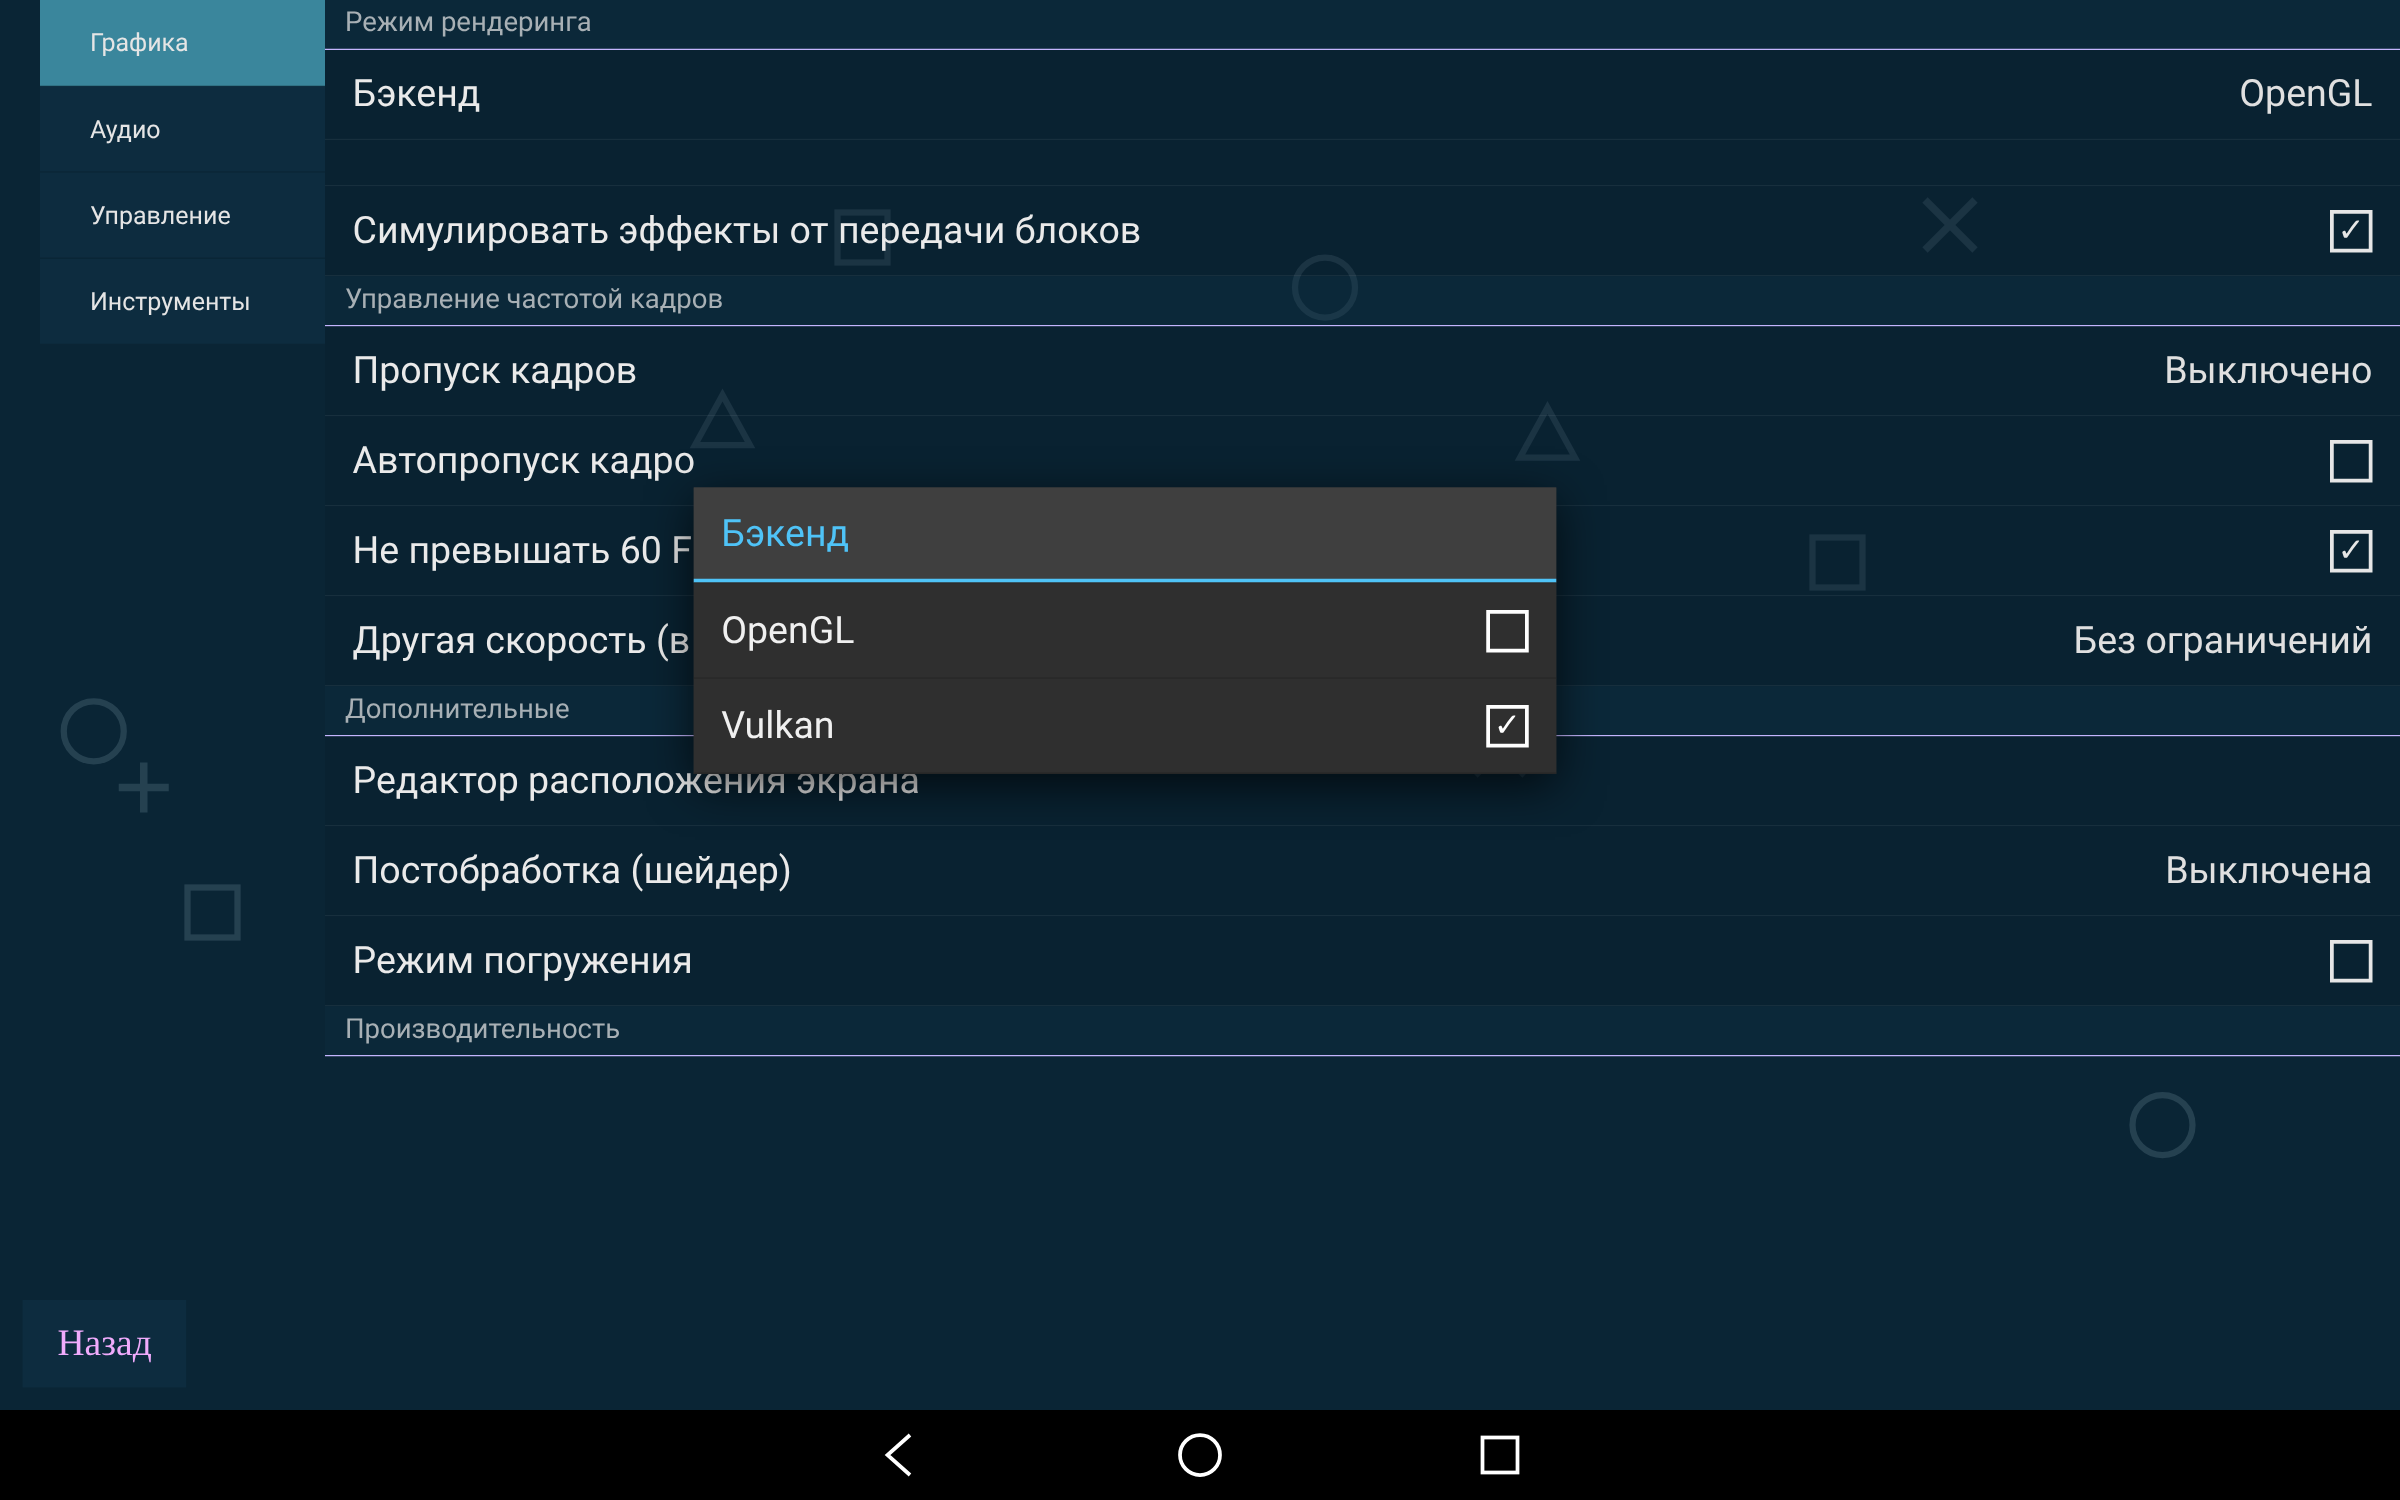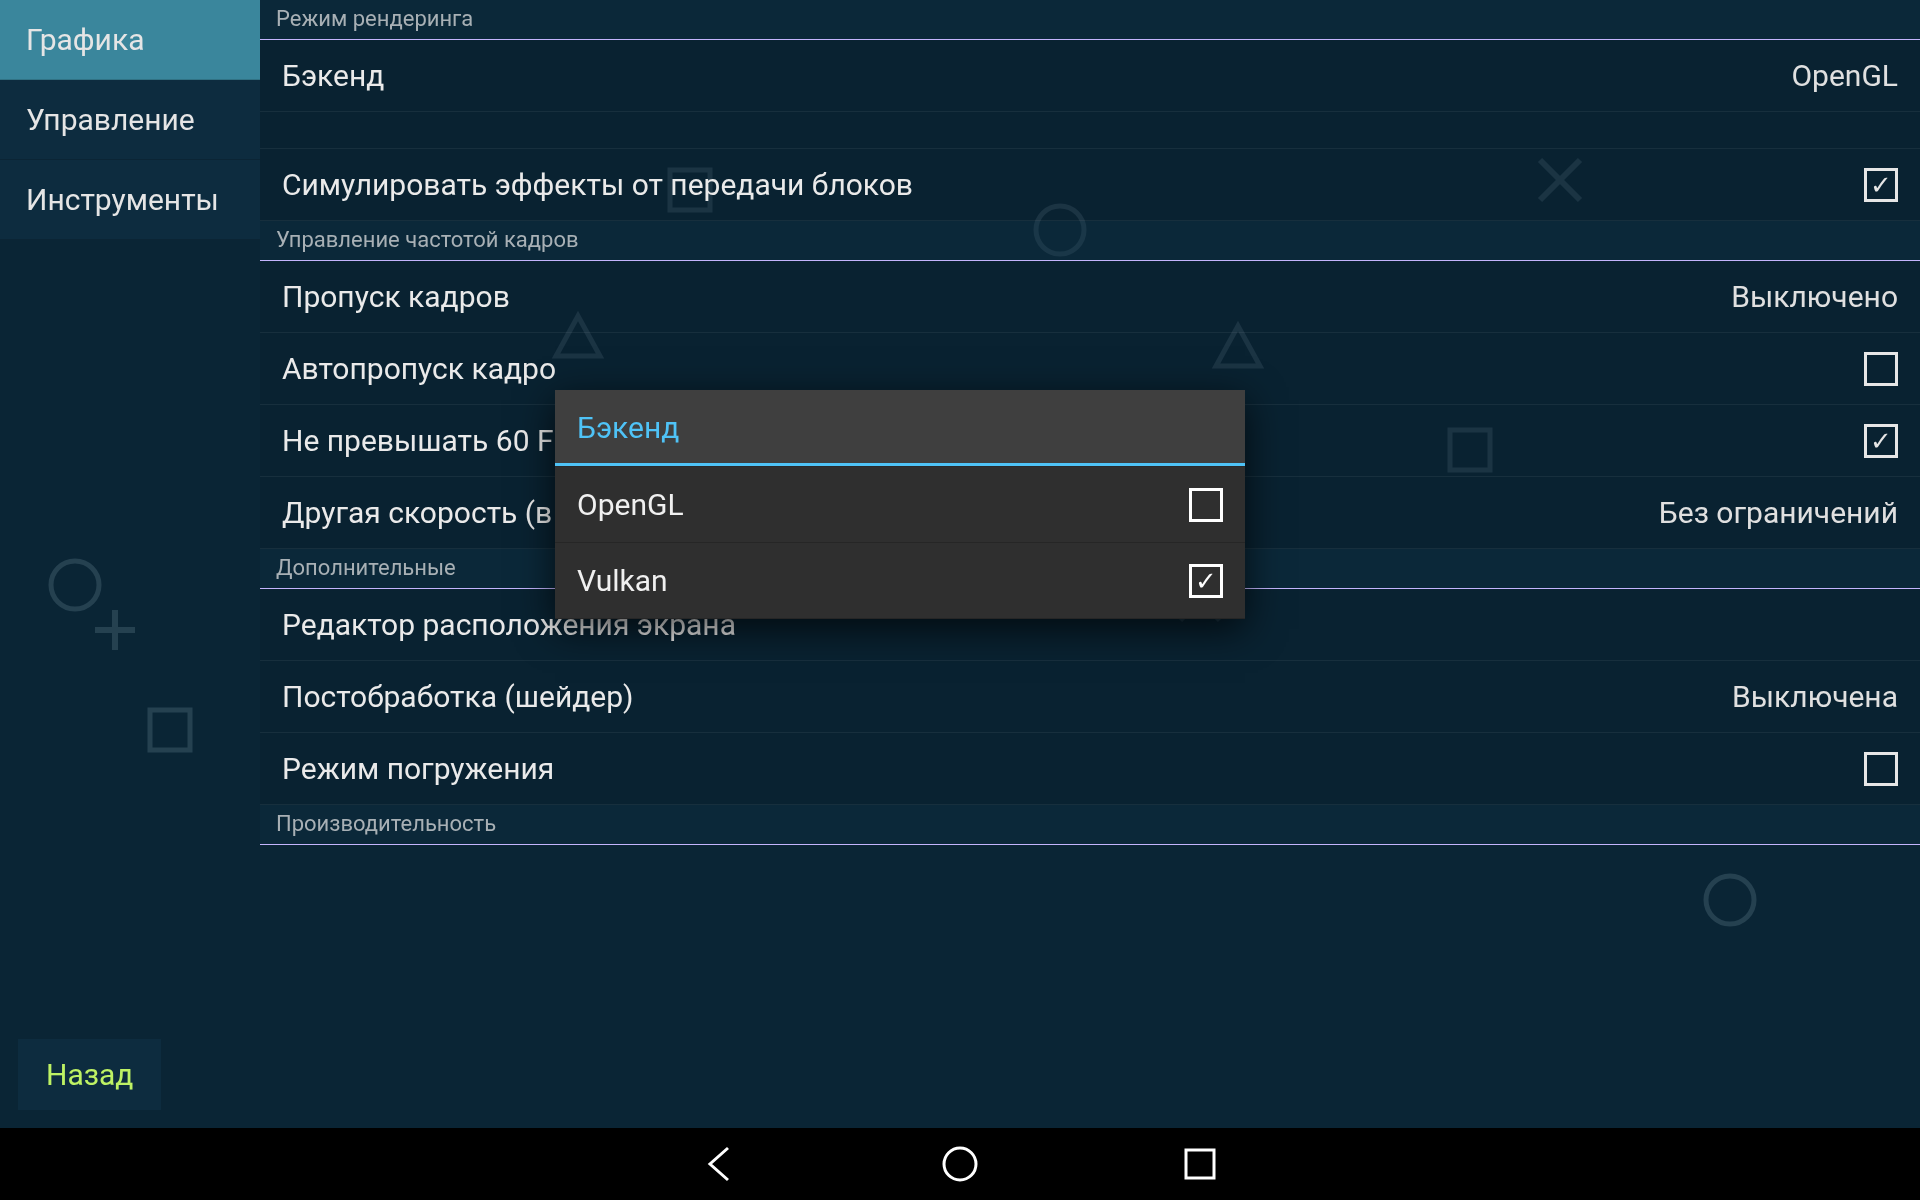--- a/index.html
+++ b/index.html
@@ -9,38 +9,40 @@
   
   .bg-shapes { position: absolute; inset: 0; pointer-events: none; z-index: 0; opacity: 0.18; }
   .bg-shapes svg { position: absolute; }
 
   .app { position: absolute; inset: 0; display: flex; flex-direction: column; }
   .content { flex: 1; display: flex; position: relative; z-index: 1; }
 
   
   .sidebar { width: 260px; display: flex; flex-direction: column; }
   .sidebar-item {
-    padding: 22px 26px;
-    font-size: 30px;
+    padding: 22px 40px;
+    font-size: 20px;
     color: #e5e5e5;
     cursor: pointer;
     background: #0d2c3f;
     border-bottom: 1px solid rgba(0,0,0,0.15);
+    margin-left: 32px;
   }
   .sidebar-item.active { background: #3a869c; }
   .sidebar-spacer { flex: 1; }
   .back-button {
     margin: 18px;
     padding: 18px 28px;
     font-size: 30px;
     background: #0d2c3f;
-    color: #bef264;
+    color: #f0abfc;
     display: inline-block;
     align-self: flex-start;
     cursor: pointer;
+    font-family: Liberation Serif, serif;
   }
 
   
   .main { flex: 1; overflow: hidden; display: flex; flex-direction: column; }
   .section-header {
     font-size: 22px;
     color: #a8b0b5;
     padding: 6px 16px 8px 16px;
     border-bottom: 1px solid #c4b5fd;
     background: rgba(14,44,62,0.45);
@@ -148,20 +150,21 @@
       <line x1="10" y1="10" x2="50" y2="50" stroke="#9fbecd" stroke-width="6"></line>
       <line x1="50" y1="10" x2="10" y2="50" stroke="#9fbecd" stroke-width="6"></line>
     </svg>
 </div>
 
 <div class="app">
   <div class="content">
 
     <div class="sidebar">
       <div class="sidebar-item active">Графика</div>
+      <div class="sidebar-item">Аудио</div>
       <div class="sidebar-item">Управление</div>
       <div class="sidebar-item">Инструменты</div>
       <div class="sidebar-spacer"></div>
       <div class="back-button">Назад</div>
     </div>
 
     <div class="main">
 
       <div class="section-header">Режим рендеринга</div>
 

